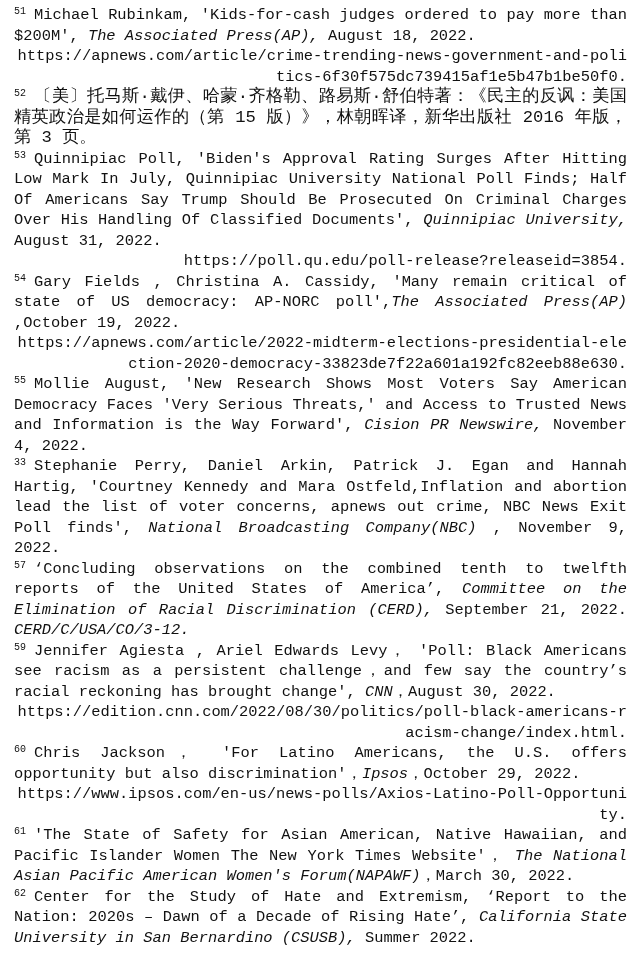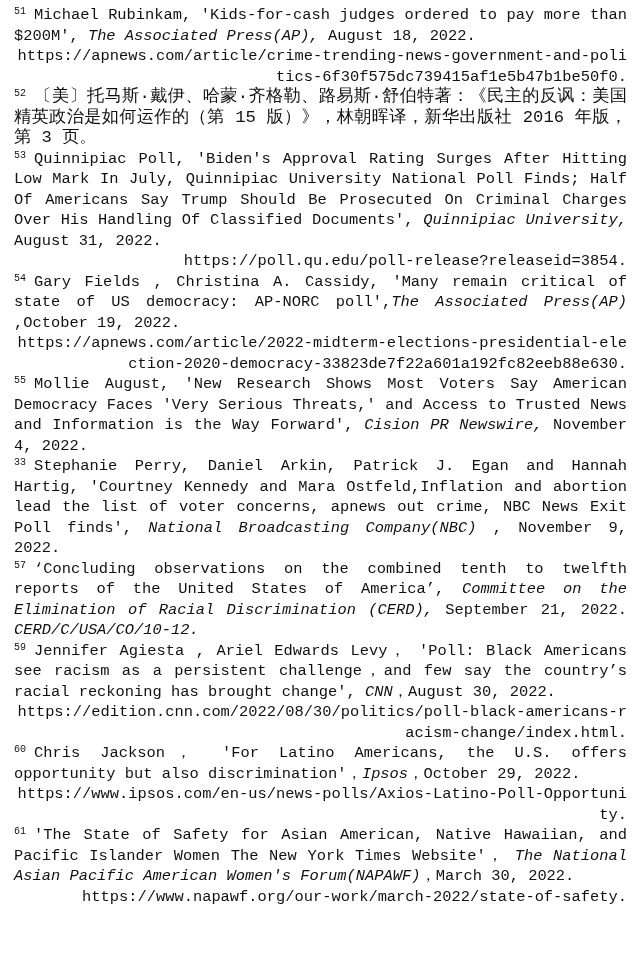--- a/index.html
+++ b/index.html
@@ -61,28 +61,30 @@
         <div class="fn-text"><sup class="fn-num">54</sup><span>Gary Fields , Christina A. Cassidy, 'Many remain critical of state of US democracy: AP-NORC poll',</span><span class="it">The Associated Press(AP)</span><span> ,October 19, 2022.</span></div>
         <div class="fn-url">https://apnews.com/article/2022-midterm-elections-presidential-election-2020-democracy-33823de7f22a601a192fc82eeb88e630.</div>
       </div>
       <div class="fn">
         <div class="fn-text"><sup class="fn-num">55</sup><span>Mollie August, 'New Research Shows Most Voters Say American Democracy Faces 'Very Serious Threats,' and Access to Trusted News and Information is the Way Forward', </span><span class="it">Cision PR Newswire,</span><span> November 4, 2022.</span></div>
       </div>
       <div class="fn">
         <div class="fn-text"><sup class="fn-num">33</sup><span>Stephanie Perry, Daniel Arkin, Patrick J. Egan and Hannah Hartig, 'Courtney Kennedy and Mara Ostfeld,Inflation and abortion lead the list of voter concerns, apnews out crime, NBC News Exit Poll finds', </span><span class="it">National Broadcasting Company(NBC)</span><span> , November 9, 2022.</span></div>
       </div>
       <div class="fn">
-        <div class="fn-text"><sup class="fn-num">57</sup><span>‘Concluding observations on the combined tenth to twelfth reports of the United States of America’, </span><span class="it">Committee on the Elimination of Racial Discrimination (CERD),</span><span> September 21, 2022. </span><span class="it">CERD/C/USA/CO/10-12.</span></div>
+        <div class="fn-text"><sup class="fn-num">57</sup><span>‘Concluding observations on the combined tenth to twelfth reports of the United States of America’, </span><span class="it">Committee on the Elimination of Racial Discrimination (CERD),</span><span> September 21, 2022. </span><span class="it">CERD/C/USA/CO/3-12.</span></div>
       </div>
       <div class="fn">
         <div class="fn-text"><sup class="fn-num">59</sup><span>Jennifer Agiesta , Ariel Edwards Levy， 'Poll: Black Americans see racism as a persistent challenge，and few say the country’s racial reckoning has brought change', </span><span class="it">CNN</span><span>，August 30, 2022.</span></div>
         <div class="fn-url">https://edition.cnn.com/2022/08/30/politics/poll-black-americans-racism-change/index.html.</div>
       </div>
       <div class="fn">
         <div class="fn-text"><sup class="fn-num">60</sup><span>Chris Jackson， 'For Latino Americans, the U.S. offers opportunity but also discrimination'，</span><span class="it">Ipsos</span><span>，October 29, 2022.</span></div>
         <div class="fn-url">https://www.ipsos.com/en-us/news-polls/Axios-Latino-Poll-Opportunity.</div>
       </div>
       <div class="fn">
         <div class="fn-text"><sup class="fn-num">61</sup><span>'The State of Safety for Asian American, Native Hawaiian, and Pacific Islander Women The New York Times Website'， </span><span class="it">The National Asian Pacific American Women's Forum(NAPAWF)</span><span>，March 30, 2022.</span></div>
-        <div class="fn-url">https://www.napawf.org/our-work/march-2022/state-of-safety.</div>
+      </div>
+      <div class="fn">
+        <div class="fn-text"><sup class="fn-num">62</sup><span>Center for the Study of Hate and Extremism, ‘Report to the Nation: 2020s – Dawn of a Decade of Rising Hate’, </span><span class="it">California State University in San Bernardino (CSUSB),</span><span> Summer 2022.</span></div>
       </div>
     </section>
 </main>
 
 </body></html>

